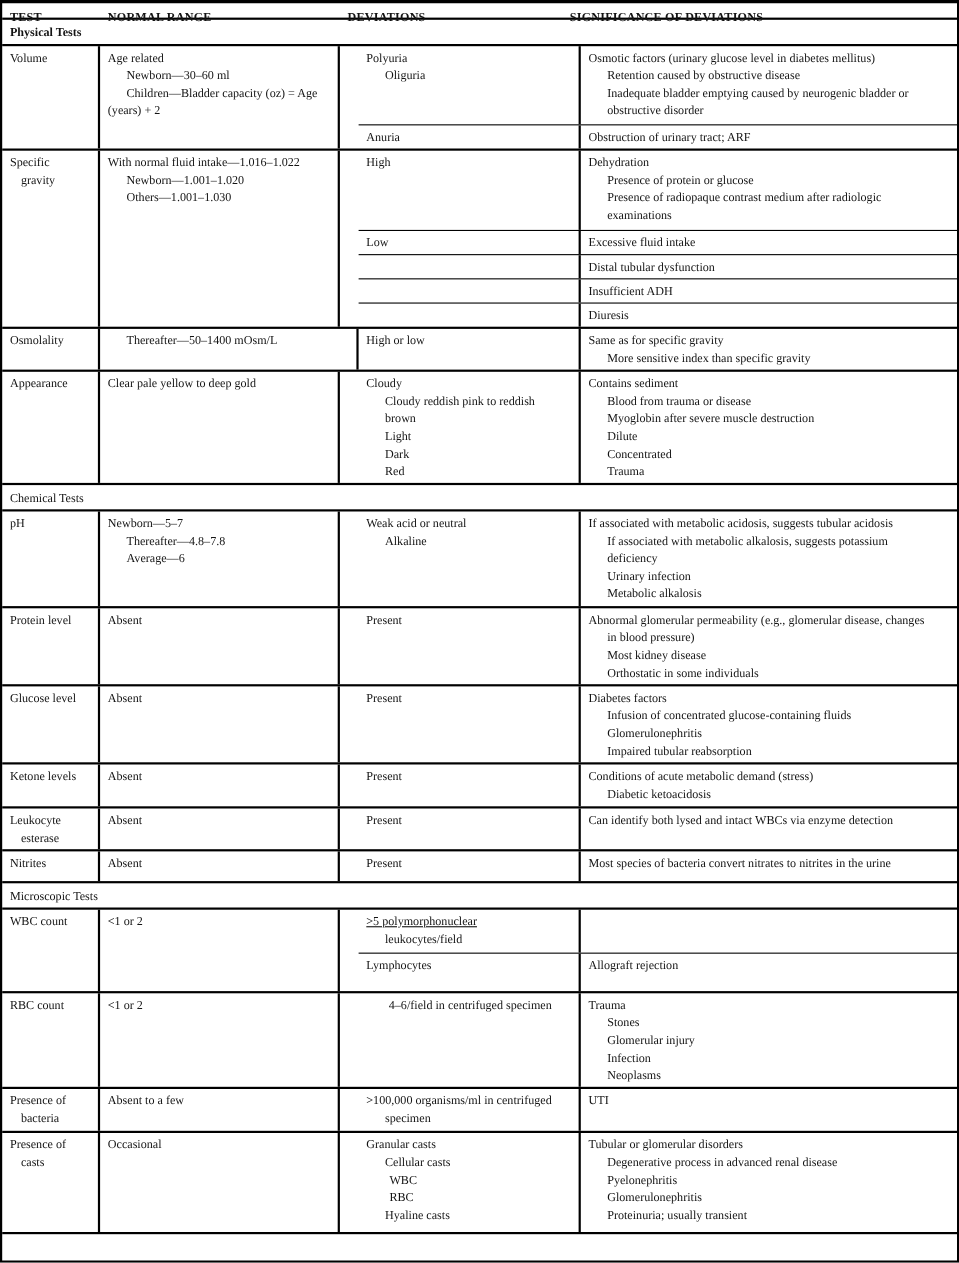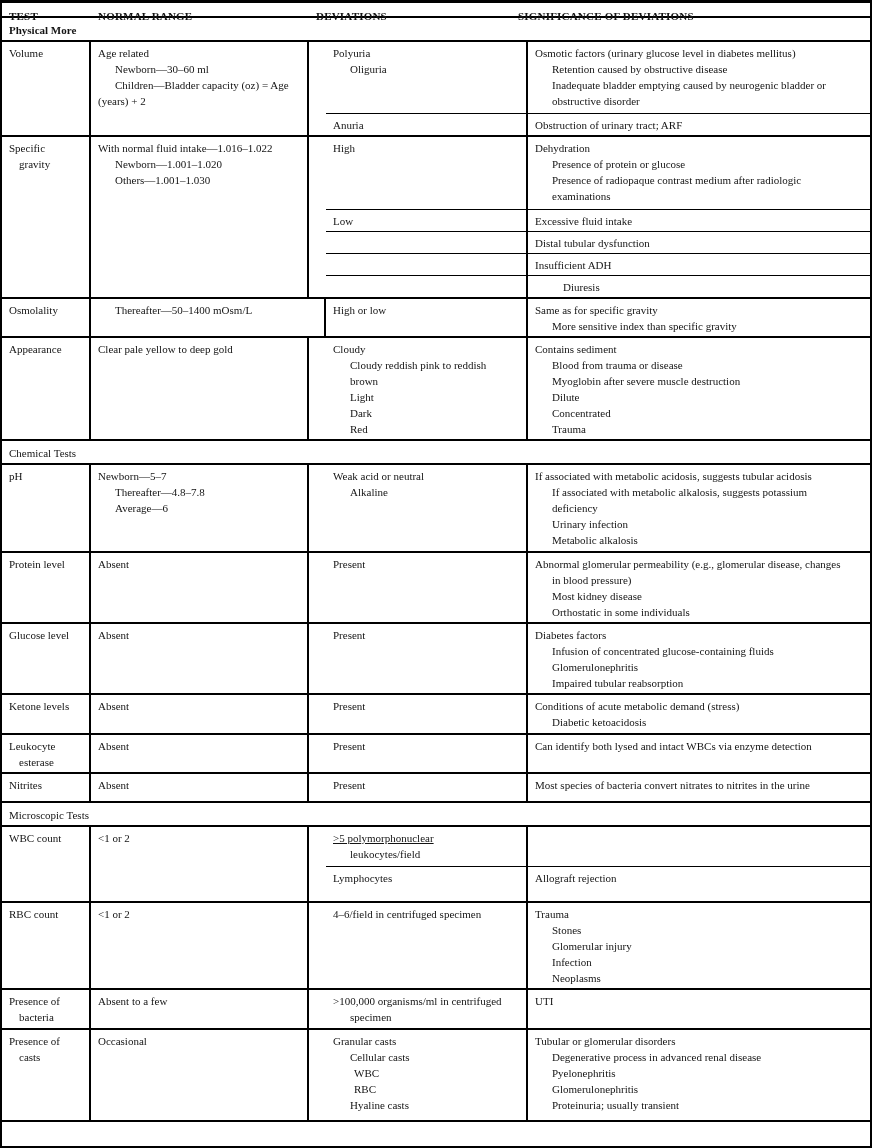--- a/index.html
+++ b/index.html
@@ -35,21 +35,21 @@
 
 <div class="page">
   <div class="tbl">
     <div class="hdr">
       <div class="hc w1">TEST</div>
       <div class="hc w2">NORMAL RANGE</div>
       <div class="hc w3">DEVIATIONS</div>
       <div class="hc w4">SIGNIFICANCE OF DEVIATIONS</div>
     </div>
     <div id="tbody">
-        <div class="sect bold" style="min-height: 24px;">Physical More</div>
+        <div class="sect bold" style="min-height: 24px;">Physical Tests</div>
         <div class="row">
           <div class="cell c1">
             <div class="ln" style="padding-left: 0px;">Volume</div>
           </div>
           <div class="cell c2">
             <div class="ln" style="padding-left: 0px;">Age related</div>
             <div class="ln" style="padding-left: 17px;">Newborn—30–60 ml</div>
             <div class="ln" style="padding-left: 17px;">Children—Bladder capacity (oz) = Age</div>
             <div class="ln" style="padding-left: 0px;">(years) + 2</div>
           </div>
@@ -111,21 +111,21 @@
               <div class="cell c4">
                 <div class="ln" style="padding-left: 0px;">Distal tubular dysfunction</div>
               </div>
             </div>
             <div class="sub" style="min-height: 20px;">
               <div class="cell c3"></div>
               <div class="cell c4">
                 <div class="ln" style="padding-left: 0px;">Insufficient ADH</div>
               </div>
             </div>
-            <div class="sub" style="min-height: 21px; gap: 28px;">
+            <div class="sub" style="min-height: 21px;">
               <div class="cell c3"></div>
               <div class="cell c4">
                 <div class="ln" style="padding-left: 0px;">Diuresis</div>
               </div>
             </div>
           </div>
         </div>
         <div class="row">
           <div class="cell c1">
             <div class="ln" style="padding-left: 0px;">Osmolality</div>
@@ -325,21 +325,21 @@
         <div class="row">
           <div class="cell c1">
             <div class="ln" style="padding-left: 0px;">RBC count</div>
           </div>
           <div class="cell c2">
             <div class="ln" style="padding-left: 0px;">&lt;1 or 2</div>
           </div>
           <div class="subwrap">
             <div class="sub" style="min-height: 82px;">
               <div class="cell c3">
-                <div class="ln" style="padding-left: 0px;">4–6/field in centrifuged specimen</div>
+                <div class="ln" style="padding-left: 0px; text-align: center;">4–6/field in centrifuged specimen</div>
               </div>
               <div class="cell c4">
                 <div class="ln" style="padding-left: 0px;">Trauma</div>
                 <div class="ln" style="padding-left: 17px;">Stones</div>
                 <div class="ln" style="padding-left: 17px;">Glomerular injury</div>
                 <div class="ln" style="padding-left: 17px;">Infection</div>
                 <div class="ln" style="padding-left: 17px;">Neoplasms</div>
               </div>
             </div>
           </div>

